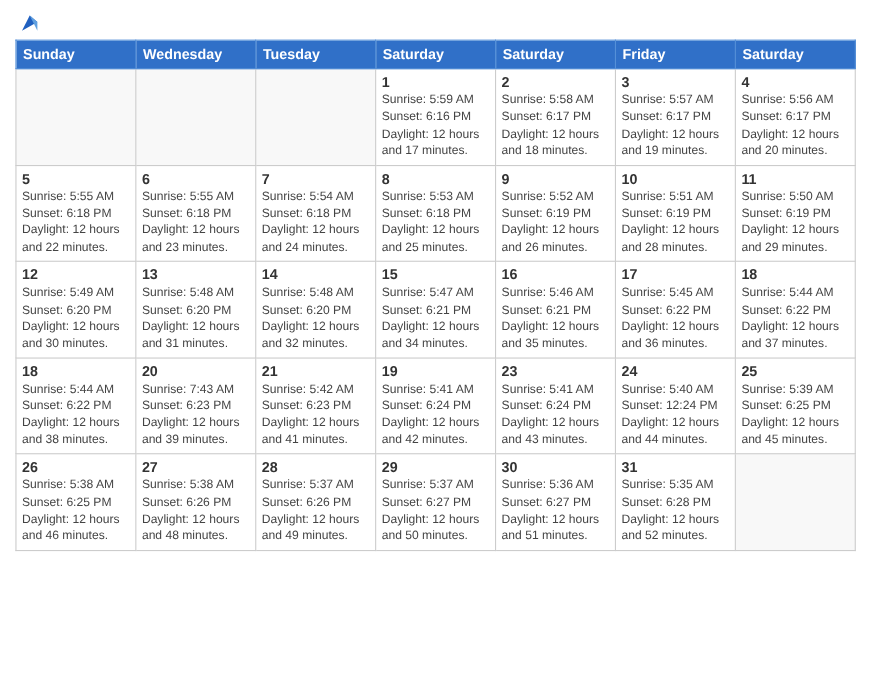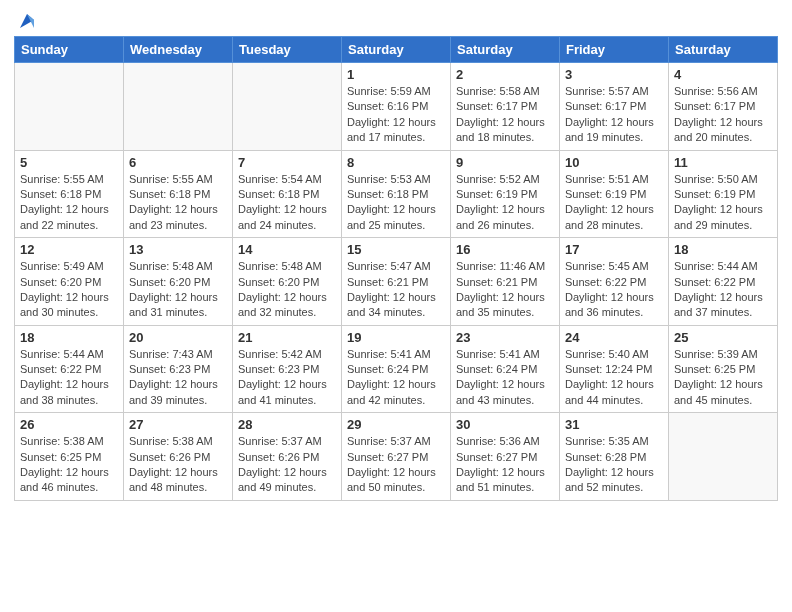--- a/index.html
+++ b/index.html
@@ -233,21 +233,21 @@
           </td>
           <td>
             <span class="day-number">15</span>
             <div class="day-info">Sunrise: 5:47 AM
 Sunset: 6:21 PM
 Daylight: 12 hours
 and 34 minutes.</div>
           </td>
           <td>
             <span class="day-number">16</span>
-            <div class="day-info">Sunrise: 11:46 AM
+            <div class="day-info">Sunrise: 5:46 AM
 Sunset: 6:21 PM
 Daylight: 12 hours
 and 35 minutes.</div>
           </td>
           <td>
             <span class="day-number">17</span>
             <div class="day-info">Sunrise: 5:45 AM
 Sunset: 6:22 PM
 Daylight: 12 hours
 and 36 minutes.</div>

